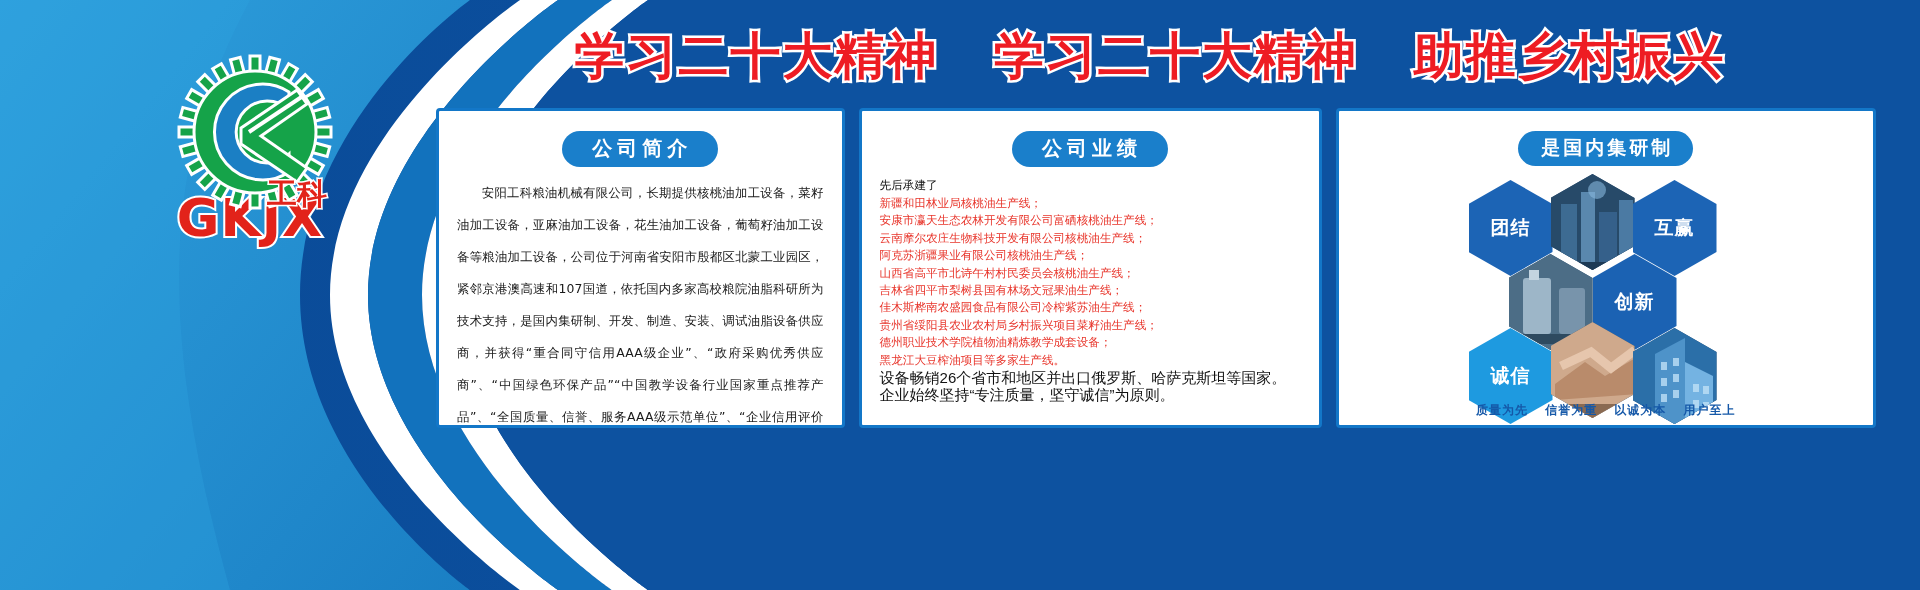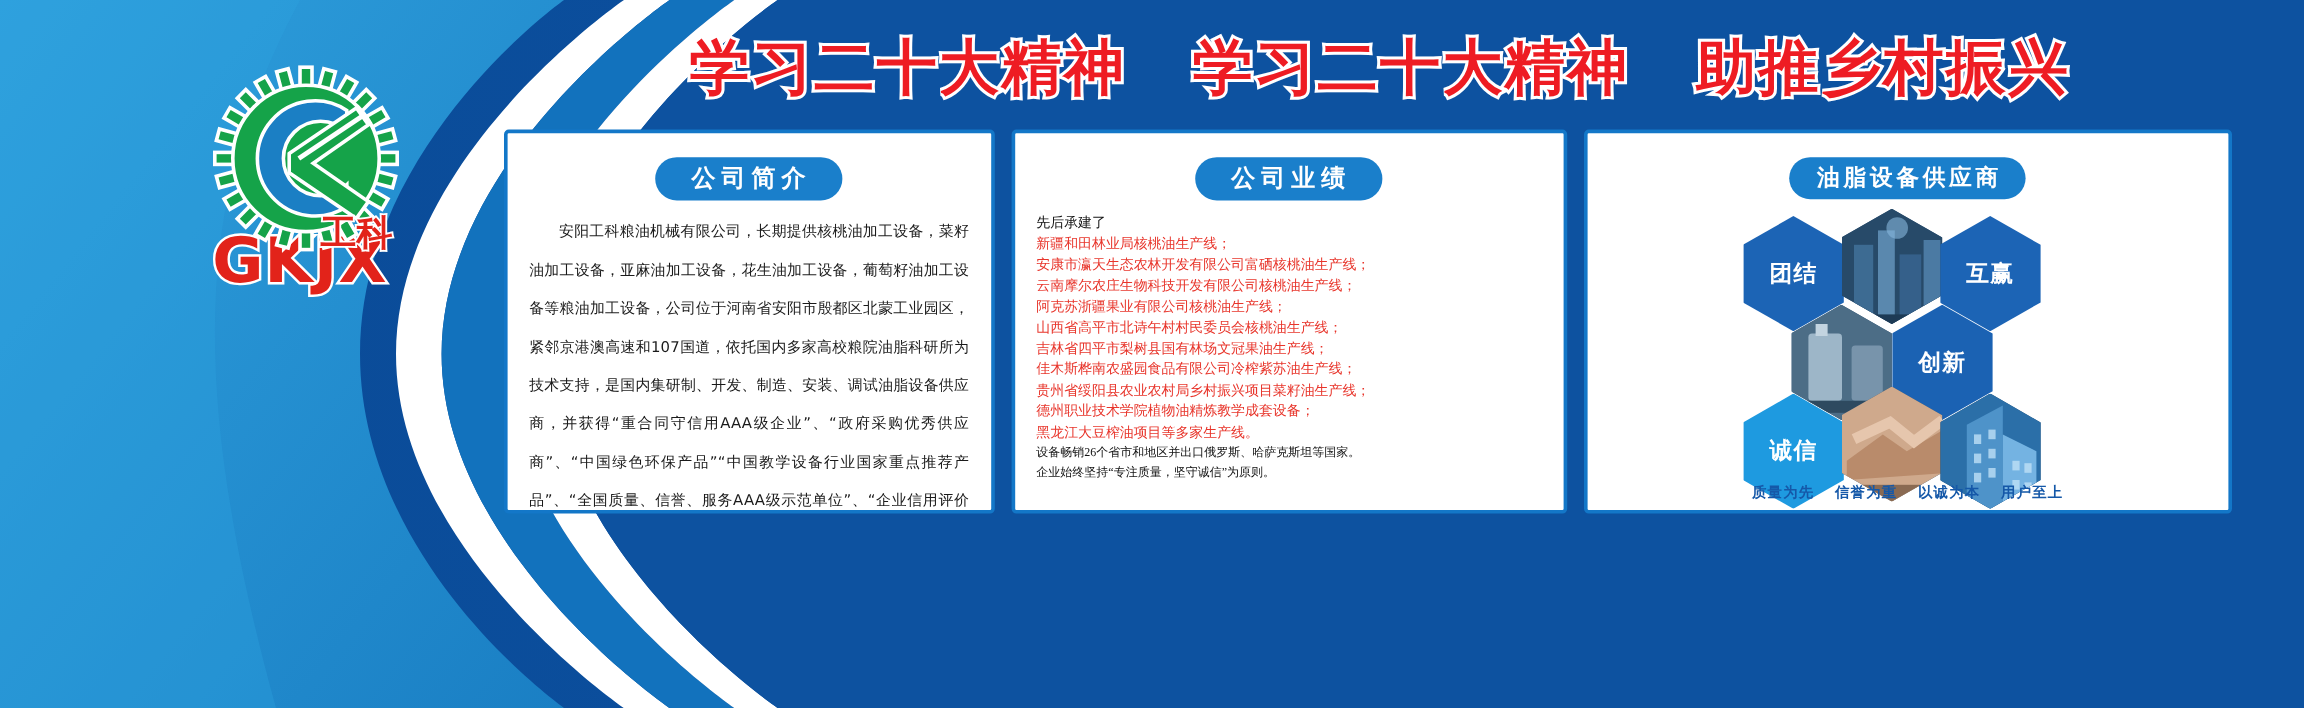--- a/index.html
+++ b/index.html
@@ -44,21 +44,21 @@
     color:#ee1c23;
     -webkit-text-stroke:5px #ffffff;
     paint-order:stroke fill;
     white-space:nowrap;
     line-height:72px;
   }
   .headline span{ margin:16px 18px; }
 
   
   .panels{
-    position:absolute; left:420px; top:108px; width:1440px; height:320px;
+    position:absolute; left:436px; top:108px; width:1440px; height:320px;
     display:flex; gap:14px;
   }
   .panel{
     background:#ffffff;
     border:3px solid #1377c8;
     border-radius:4px;
     position:relative;
     padding:14px 18px 10px 18px;
     overflow:hidden;
   }
@@ -95,22 +95,22 @@
   .perf-intro{
     font-family:"DejaVu Sans",sans-serif;
     font-size:11.6px; line-height:17px; color:#111; margin-bottom:1px;
   }
   .perf-list{ list-style:none; }
   .perf-list li{
     font-family:"DejaVu Sans",sans-serif;
     font-size:11.6px; line-height:17.4px; color:#e8352b; white-space:nowrap;
   }
   .perf-tail p{
-    font-family:Liberation Serif, serif;
-    font-size:10px; line-height:17.4px; color:#111; white-space:nowrap;
+    font-family:Liberation Sans, sans-serif;
+    font-size:15px; line-height:17.4px; color:#111; white-space:nowrap;
   }
 
   
   .hex-area{ position:relative; width:100%; height:206px; margin-top:2px; }
   .hex{
     position:absolute; width:92px; height:104px;
     clip-path:polygon(50% 0%,100% 25%,100% 75%,50% 100%,0% 75%,0% 25%);
     display:flex; align-items:center; justify-content:center;
   }
   .hex .inner{
@@ -240,21 +240,21 @@
       <li>德州职业技术学院植物油精炼教学成套设备；</li>
       <li>黑龙江大豆榨油项目等多家生产线。</li>
     </ul>
     <div class="perf-tail">
       <p>设备畅销26个省市和地区并出口俄罗斯、哈萨克斯坦等国家。</p>
       <p>企业始终坚持“专注质量，坚守诚信”为原则。</p>
     </div>
   </div>
 
   <div class="panel p3">
-    <div class="badge wide">油脂设备供应商</div>
+    <div class="badge wide">是国内集研制</div>
 
     <div class="hex-area">
 
       <div class="hex" style="left:108px;top:0px;">
         <div class="inner" style="background:#1c64b5;"></div>
         <div class="lbl">团结</div>
       </div>
 
       <div class="hex photo" style="left:190px;top:-6px;">
         <div class="inner">

